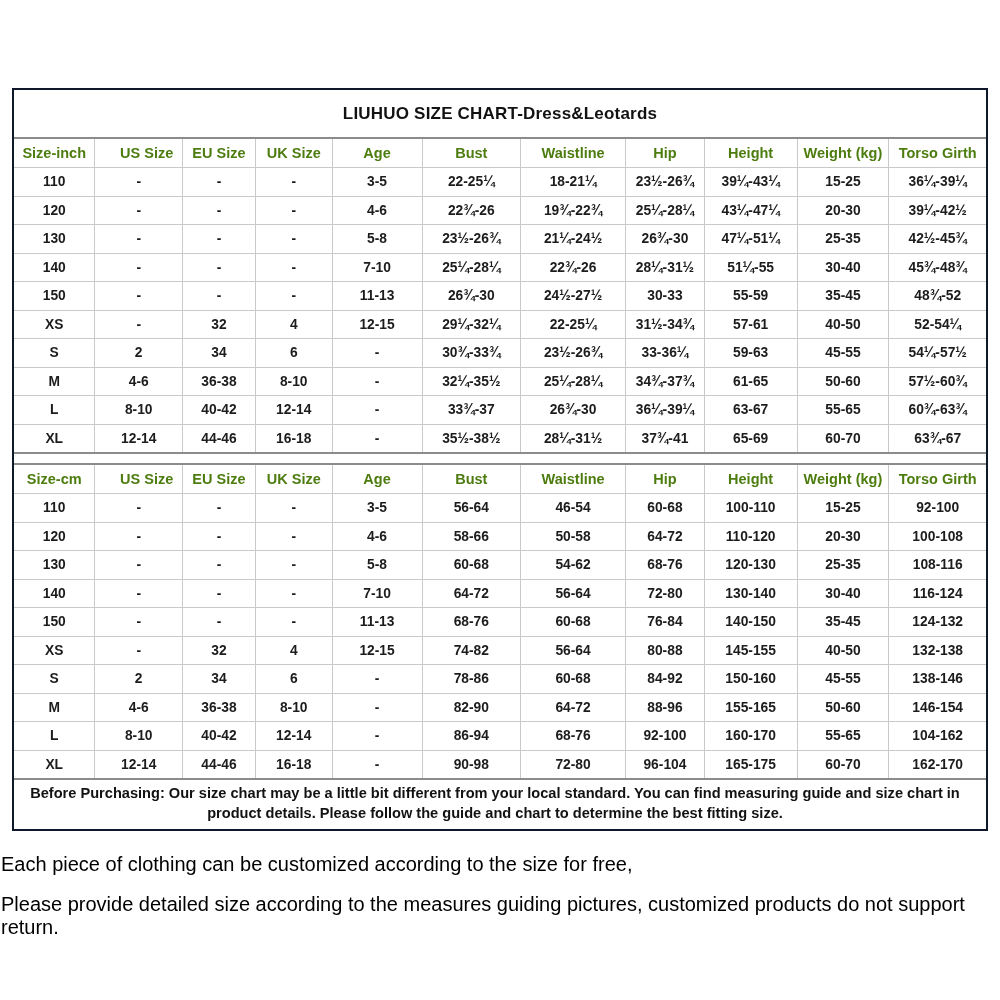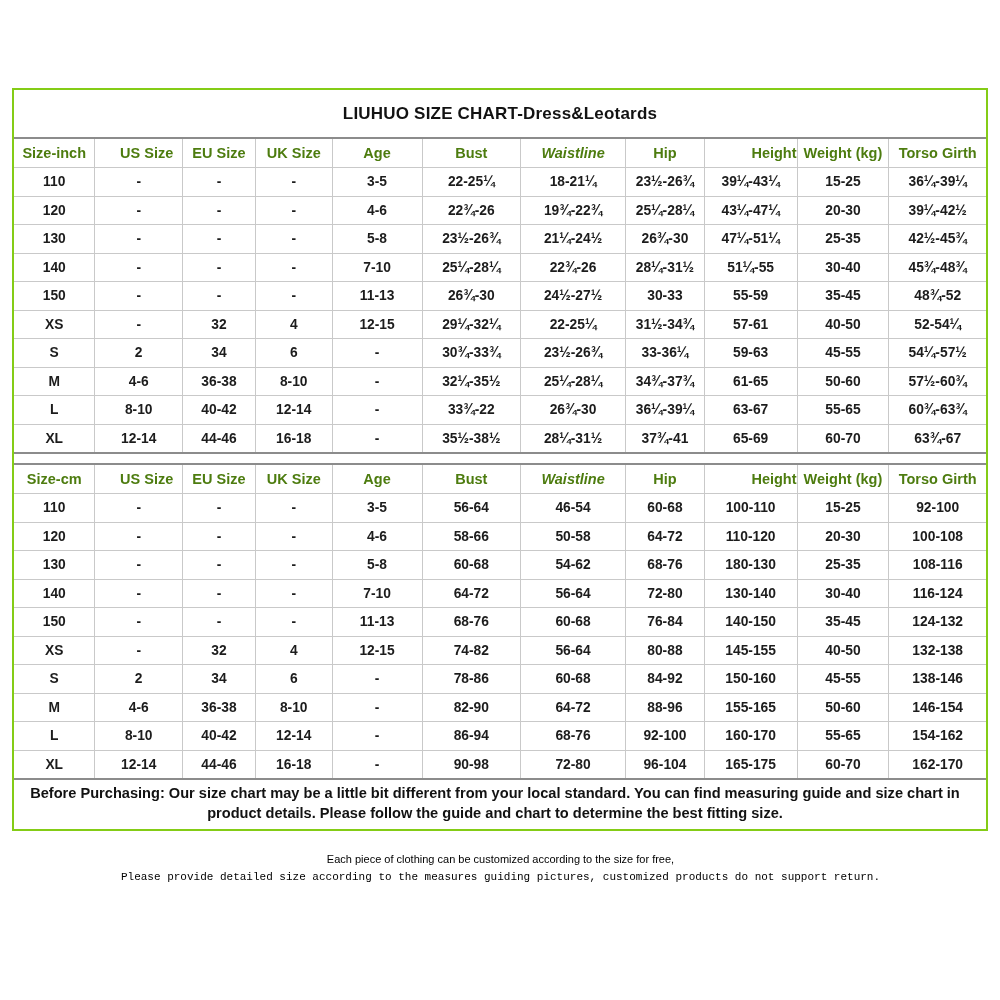--- a/index.html
+++ b/index.html
@@ -9,21 +9,21 @@
   }
   body {
     width: 1000px;
     height: 1000px;
     font-family: "Liberation Sans", sans-serif;
     color: #111;
     overflow: hidden;
   }
   .chart-box {
     margin: 88px 12px 12px 12px;
-    border: 2px solid #84cc16;
+    border: 2px solid #0f172a;
     background: #ffffff;
   }
   .chart-title {
     height: 47px;
     line-height: 47px;
     text-align: center;
     font-size: 17px;
     font-weight: bold;
     color: #121212;
     border-bottom: 2px solid #8c8c8c;
@@ -61,23 +61,23 @@
   table.size-table td:last-child { border-right: none; }
   table.size-table tbody tr:last-child td { border-bottom: none; }
 
   
   table.size-table th:nth-child(1)  { width: 8.5%; }
   table.size-table th:nth-child(2)  { width: 7.5%; padding-left: 16px; }
   table.size-table th:nth-child(3)  { width: 7.6%; }
   table.size-table th:nth-child(4)  { width: 8.0%; }
   table.size-table th:nth-child(5)  { width: 9.4%; }
   table.size-table th:nth-child(6)  { width: 10.3%; }
-  table.size-table th:nth-child(7)  { width: 11.0%; font-style: italic; }
+  table.size-table th:nth-child(7)  { width: 11.0%; }
   table.size-table th:nth-child(8)  { width: 8.2%; }
-  table.size-table th:nth-child(9)  { width: 9.7%; text-align: right; }
+  table.size-table th:nth-child(9)  { width: 9.7%; }
   table.size-table th:nth-child(10) { width: 9.6%; }
   table.size-table th:nth-child(11) { width: 10.2%; }
 
   .table-gap {
     height: 9px;
     border-top: 2px solid #8c8c8c;
     border-bottom: 2px solid #8c8c8c;
     background: #ffffff;
   }
   .footer-note {
@@ -85,27 +85,26 @@
     text-align: center;
     font-weight: bold;
     font-size: 14.6px;
     line-height: 1.4;
     padding: 3px 16px 5px 6px;
     color: #121212;
   }
   .bottom-note {
     margin: 0;
     padding-left: 1px;
-    font-size: 11px;
+    font-size: 20px;
     font-weight: normal;
     color: #000;
-    text-align: center;
   }
   .bottom-note.first { margin-top: 22px; }
-  .bottom-note.second { margin-top: 6px; font-family: Liberation Mono, monospace; }
+  .bottom-note.second { margin-top: 17px; }
 </style>
 </head>
 <body>
 
 <div class="chart-box">
   <div class="chart-title">LIUHUO SIZE CHART-Dress&amp;Leotards</div>
   <table class="size-table">
       <thead>
         <tr>
           <th>Size-inch</th>
@@ -225,21 +224,21 @@
           <td>61-65</td>
           <td>50-60</td>
           <td>57½-60¾</td>
         </tr>
         <tr>
           <td>L</td>
           <td>8-10</td>
           <td>40-42</td>
           <td>12-14</td>
           <td>-</td>
-          <td>33¾-22</td>
+          <td>33¾-37</td>
           <td>26¾-30</td>
           <td>36¼-39¼</td>
           <td>63-67</td>
           <td>55-65</td>
           <td>60¾-63¾</td>
         </tr>
         <tr>
           <td>XL</td>
           <td>12-14</td>
           <td>44-46</td>
@@ -300,21 +299,21 @@
         </tr>
         <tr>
           <td>130</td>
           <td>-</td>
           <td>-</td>
           <td>-</td>
           <td>5-8</td>
           <td>60-68</td>
           <td>54-62</td>
           <td>68-76</td>
-          <td>180-130</td>
+          <td>120-130</td>
           <td>25-35</td>
           <td>108-116</td>
         </tr>
         <tr>
           <td>140</td>
           <td>-</td>
           <td>-</td>
           <td>-</td>
           <td>7-10</td>
           <td>64-72</td>
@@ -380,21 +379,21 @@
           <td>L</td>
           <td>8-10</td>
           <td>40-42</td>
           <td>12-14</td>
           <td>-</td>
           <td>86-94</td>
           <td>68-76</td>
           <td>92-100</td>
           <td>160-170</td>
           <td>55-65</td>
-          <td>154-162</td>
+          <td>104-162</td>
         </tr>
         <tr>
           <td>XL</td>
           <td>12-14</td>
           <td>44-46</td>
           <td>16-18</td>
           <td>-</td>
           <td>90-98</td>
           <td>72-80</td>
           <td>96-104</td>

